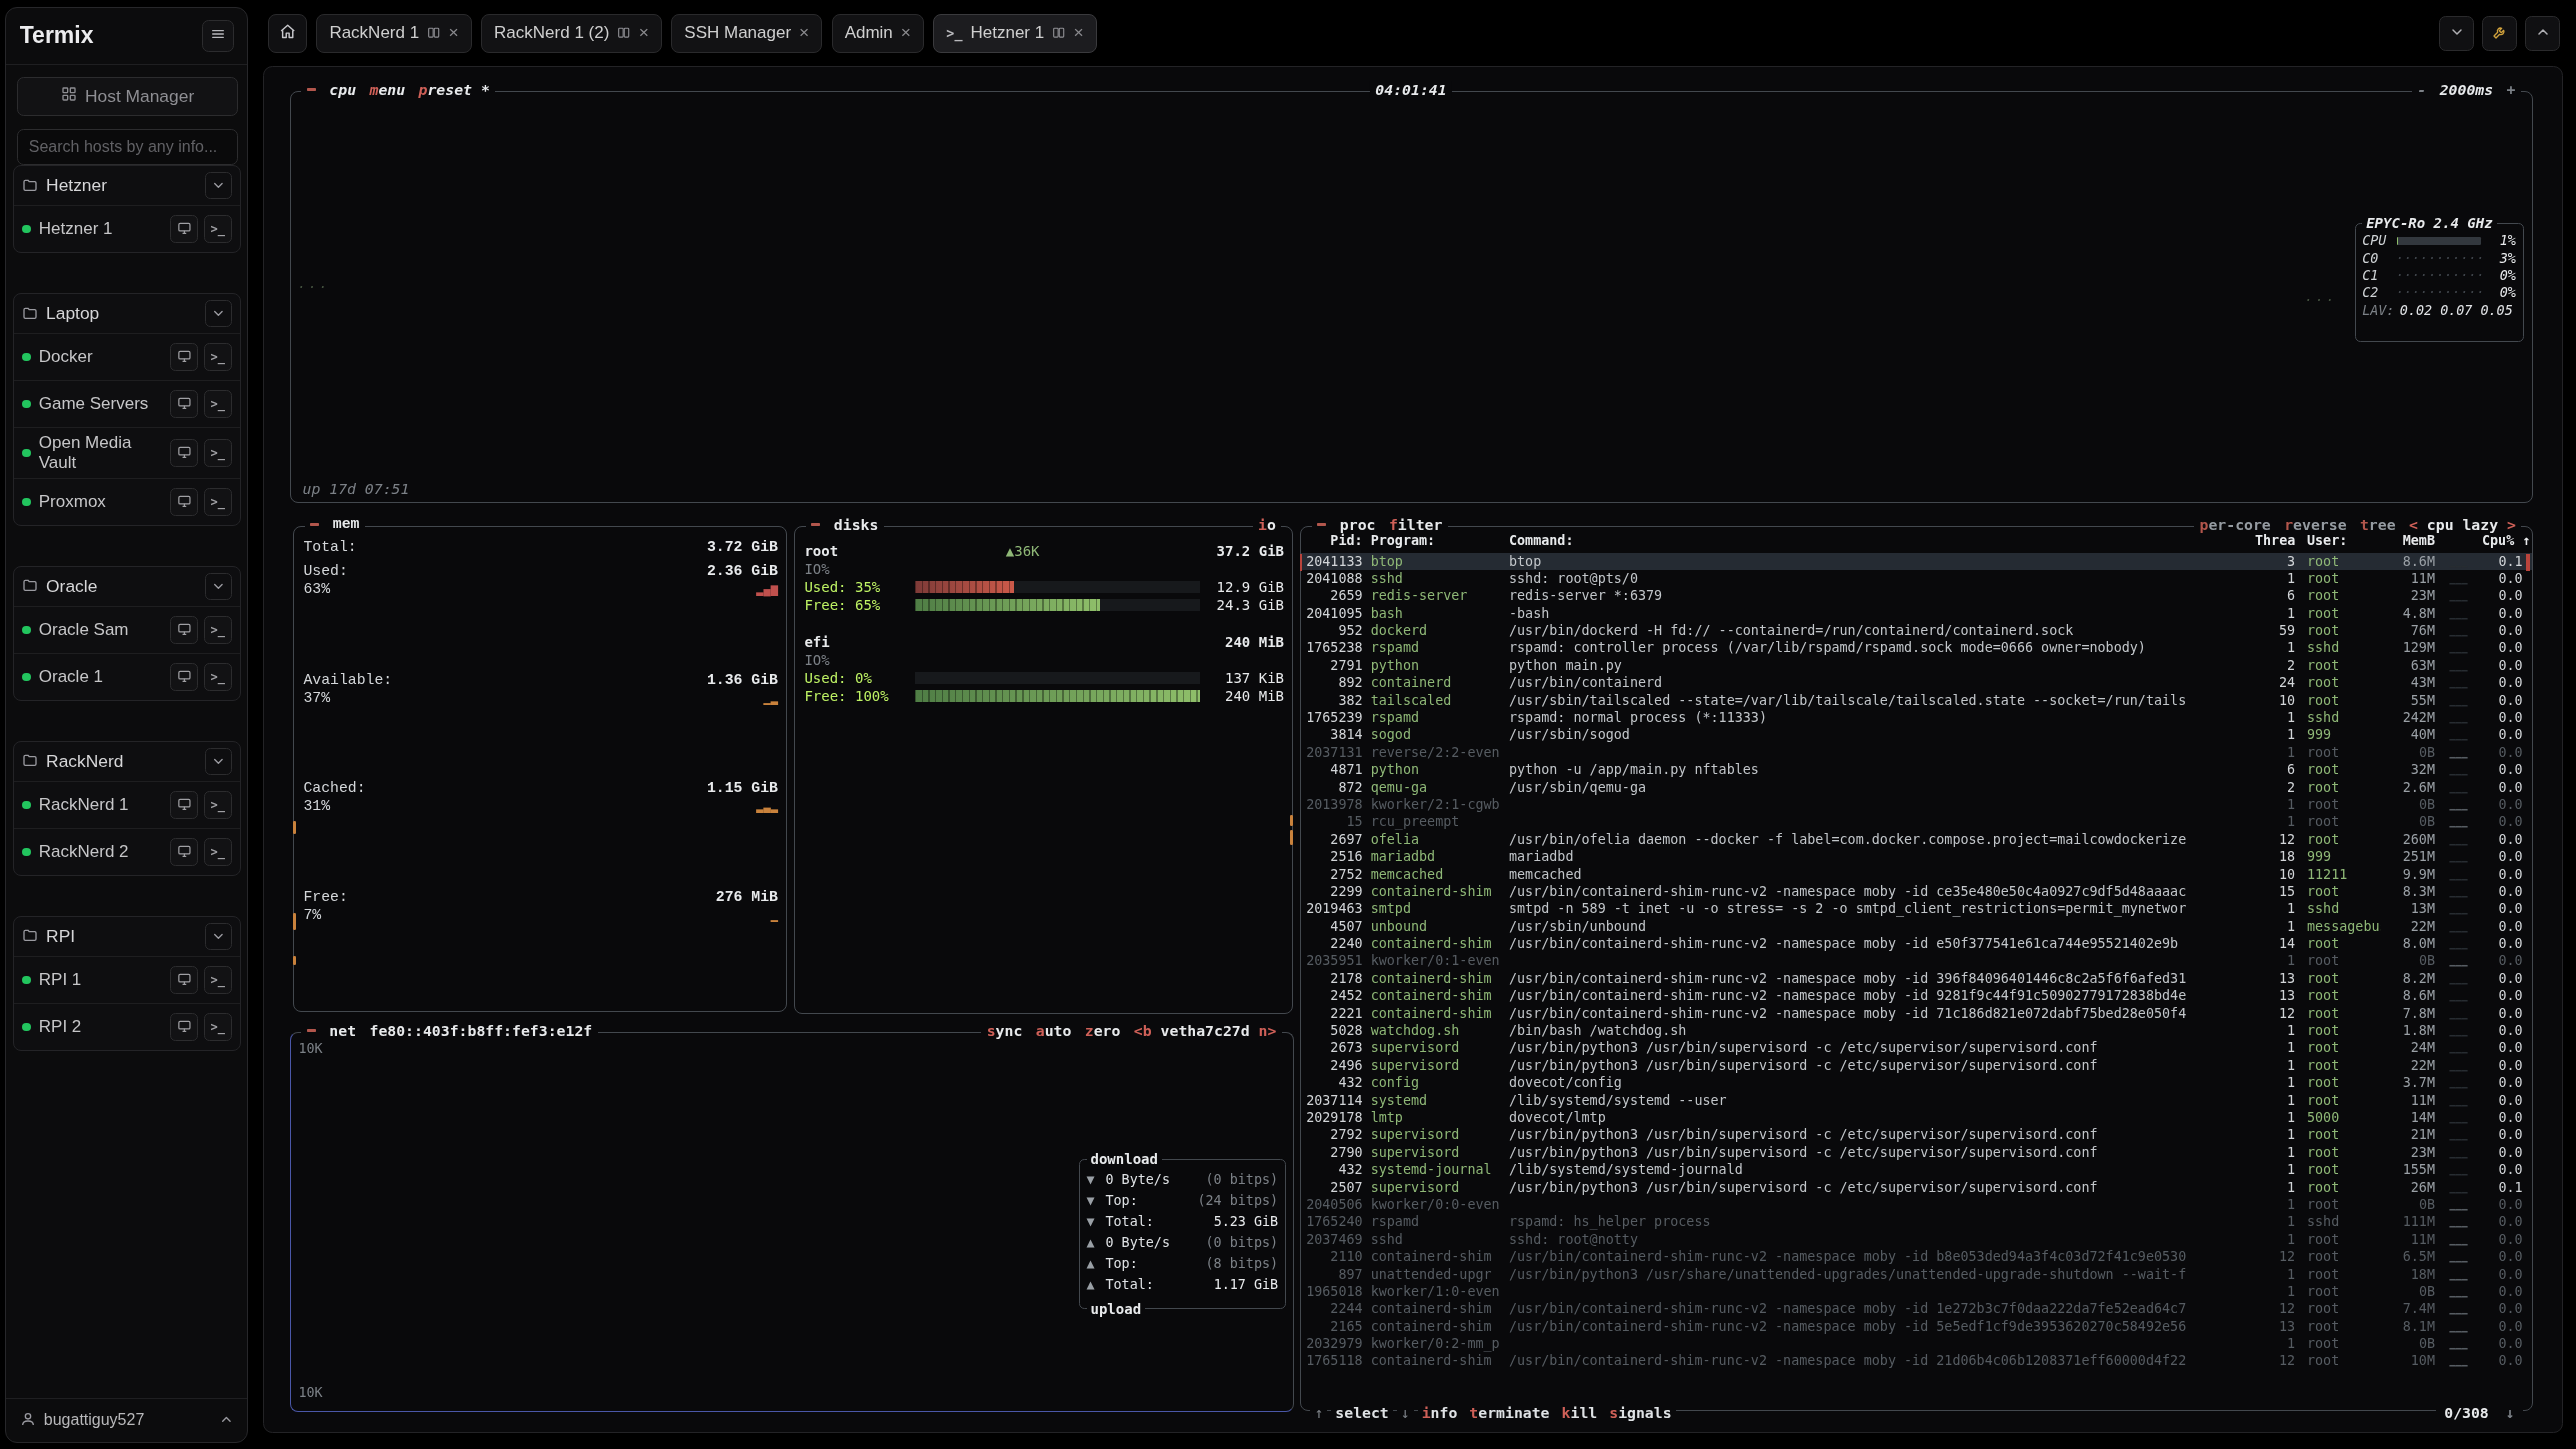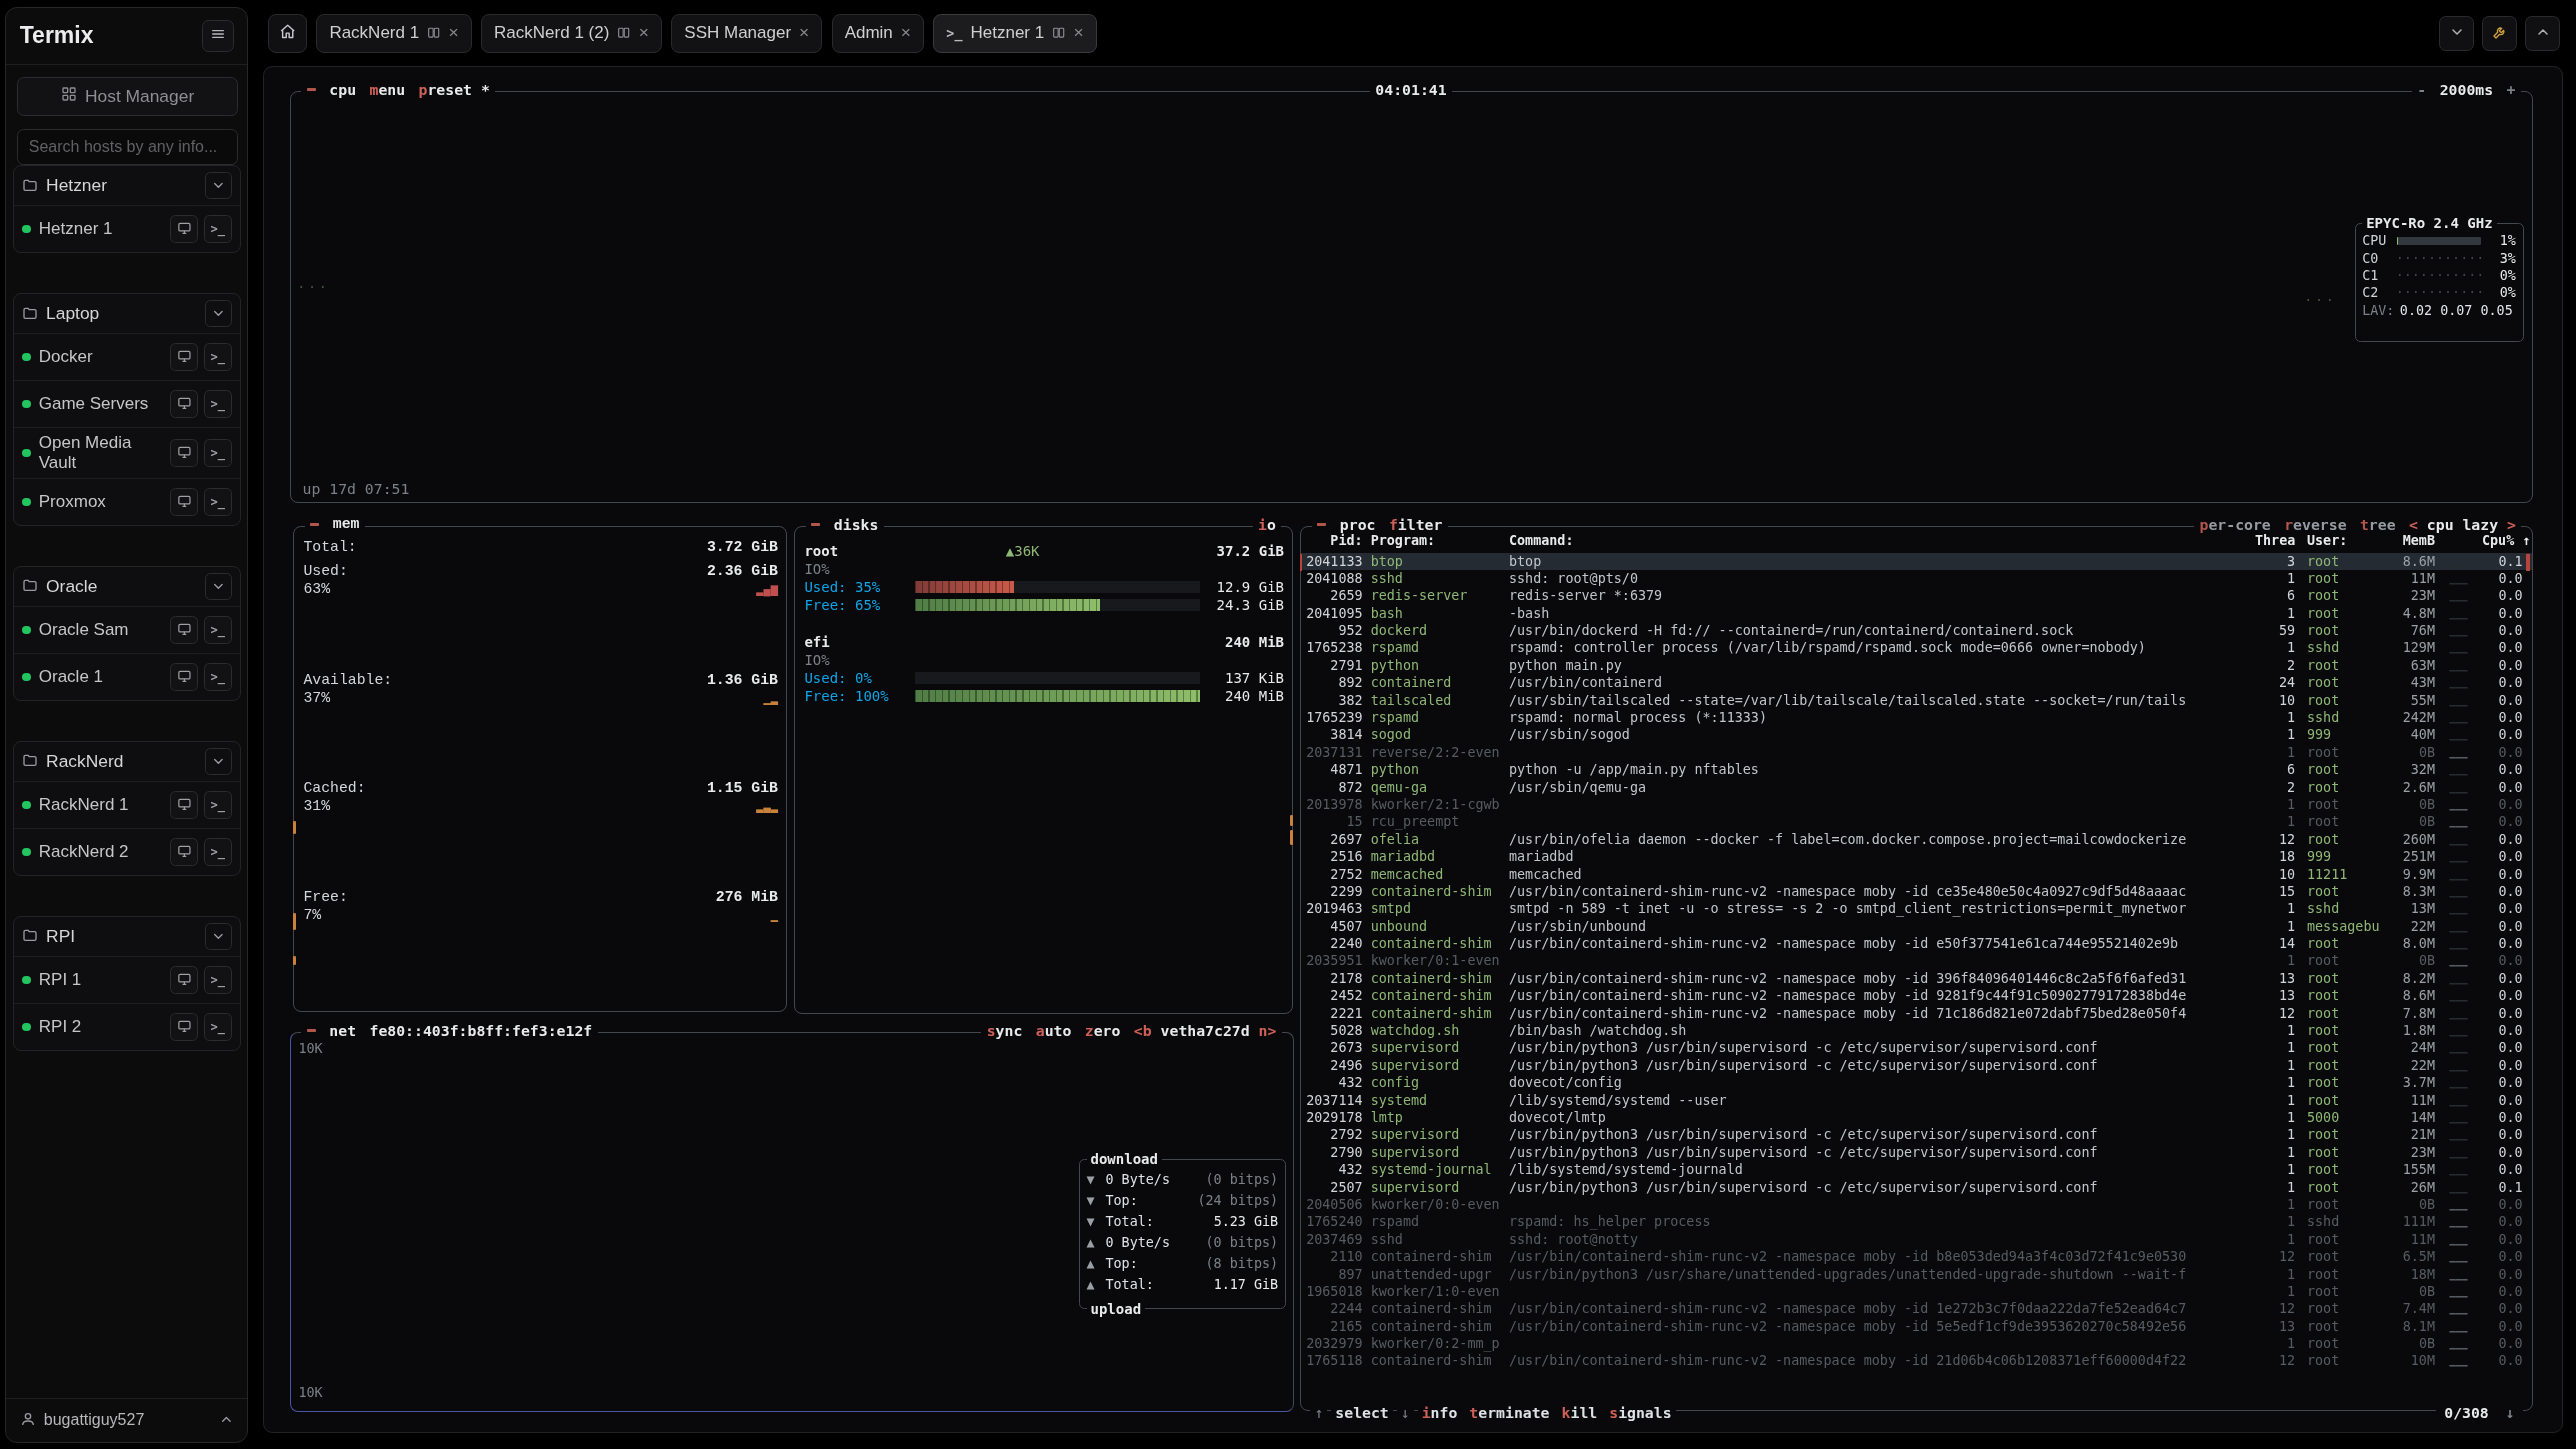--- a/index.html
+++ b/index.html
@@ -53,21 +53,21 @@
   .tab .tglyph{font-family:"DejaVu Sans Mono",monospace;font-size:13.4px;font-weight:bold;color:#b9b9bd;}
   .t-split{color:#8f8f94;display:flex;align-items:center;}
   .t-close{color:#8a8a8e;font-size:17.4px;line-height:1;}
   .tb-right{margin-left:auto;display:flex;gap:8px;}
 
   
   .terminal{position:absolute;left:263px;top:66px;width:2300px;height:1367px;background:#09090b;
     border:0.7px solid #232326;border-radius:9.4px;font-family:"DejaVu Sans Mono",monospace;
     font-size:14.8px;color:#cfd2d6;}
   .box{position:absolute;border:1.3px solid #43484e;border-radius:8px;}
-  .box.cpu{left:25.5px;top:24px;width:2243px;height:412px;}
+  .box.cpu{left:25.5px;top:24px;width:2243px;height:412px;font-style:italic;}
   .box.mem{left:29px;top:459px;width:494px;height:486px;font-family:Liberation Mono, monospace;}
   .box.disks{left:530px;top:459px;width:499px;height:488px;}
   .box.net{left:25.5px;top:965px;width:1004px;height:380px;
     border-left-color:#4a57a8;border-bottom-color:#4a57a8;}
   .box.proc{left:1036px;top:459px;width:1233px;height:885px;}
   .btitle{position:absolute;top:-10.7px;left:10.7px;background:#09090b;padding:0 5.4px;
     display:flex;align-items:center;gap:13.4px;font-size:14.8px;font-weight:bold;color:#e8eaec;white-space:nowrap;}
   .btitle.center{left:50%;transform:translateX(-50%);}
   .btitle.rightpos{left:auto;right:10.7px;}
   .tickmark{display:inline-block;width:9.4px;height:2.7px;background:#b2564c;border-radius:0.7px;}
@@ -104,21 +104,21 @@
   .ltick{position:absolute;left:-1.3px;width:3.4px;background:#c9823c;border-radius:1.3px;}
   .rtick{position:absolute;right:-1.3px;width:3.4px;background:#c9823c;border-radius:1.3px;}
 
   
   .dentry{position:absolute;left:9.4px;right:8px;}
   .drow{display:flex;align-items:center;height:18px;font-size:14px;position:relative;}
   .dname{color:#e8eaec;font-weight:bold;}
   .dact{position:absolute;left:42%;color:#8fb877;}
   .dtotal{margin-left:auto;color:#e8eaec;font-weight:bold;}
   .dio{color:#7c8187;}
-  .dlab{width:101px;color:#0ea5e9;white-space:pre;}
+  .dlab{width:101px;color:#bef264;white-space:pre;}
   .dmeter{flex:1;height:12px;margin:0 9.4px;background:#17191c;position:relative;overflow:hidden;}
   .dmeter i{display:block;height:100%;
     background-image:repeating-linear-gradient(90deg,rgba(0,0,0,.35) 0 1.3px,transparent 1.3px 6.7px),
     linear-gradient(90deg,#7e3b38,#cc5a4a);}
   .dmeter i.free{background-image:repeating-linear-gradient(90deg,rgba(0,0,0,.35) 0 1.3px,transparent 1.3px 6.7px),
     linear-gradient(90deg,#4f7d45,#8fbf6a);}
   .dval{width:75px;text-align:right;color:#e8eaec;}
 
   
   .scale-top{position:absolute;left:8px;top:8px;color:#7c8187;font-size:13.4px;}

